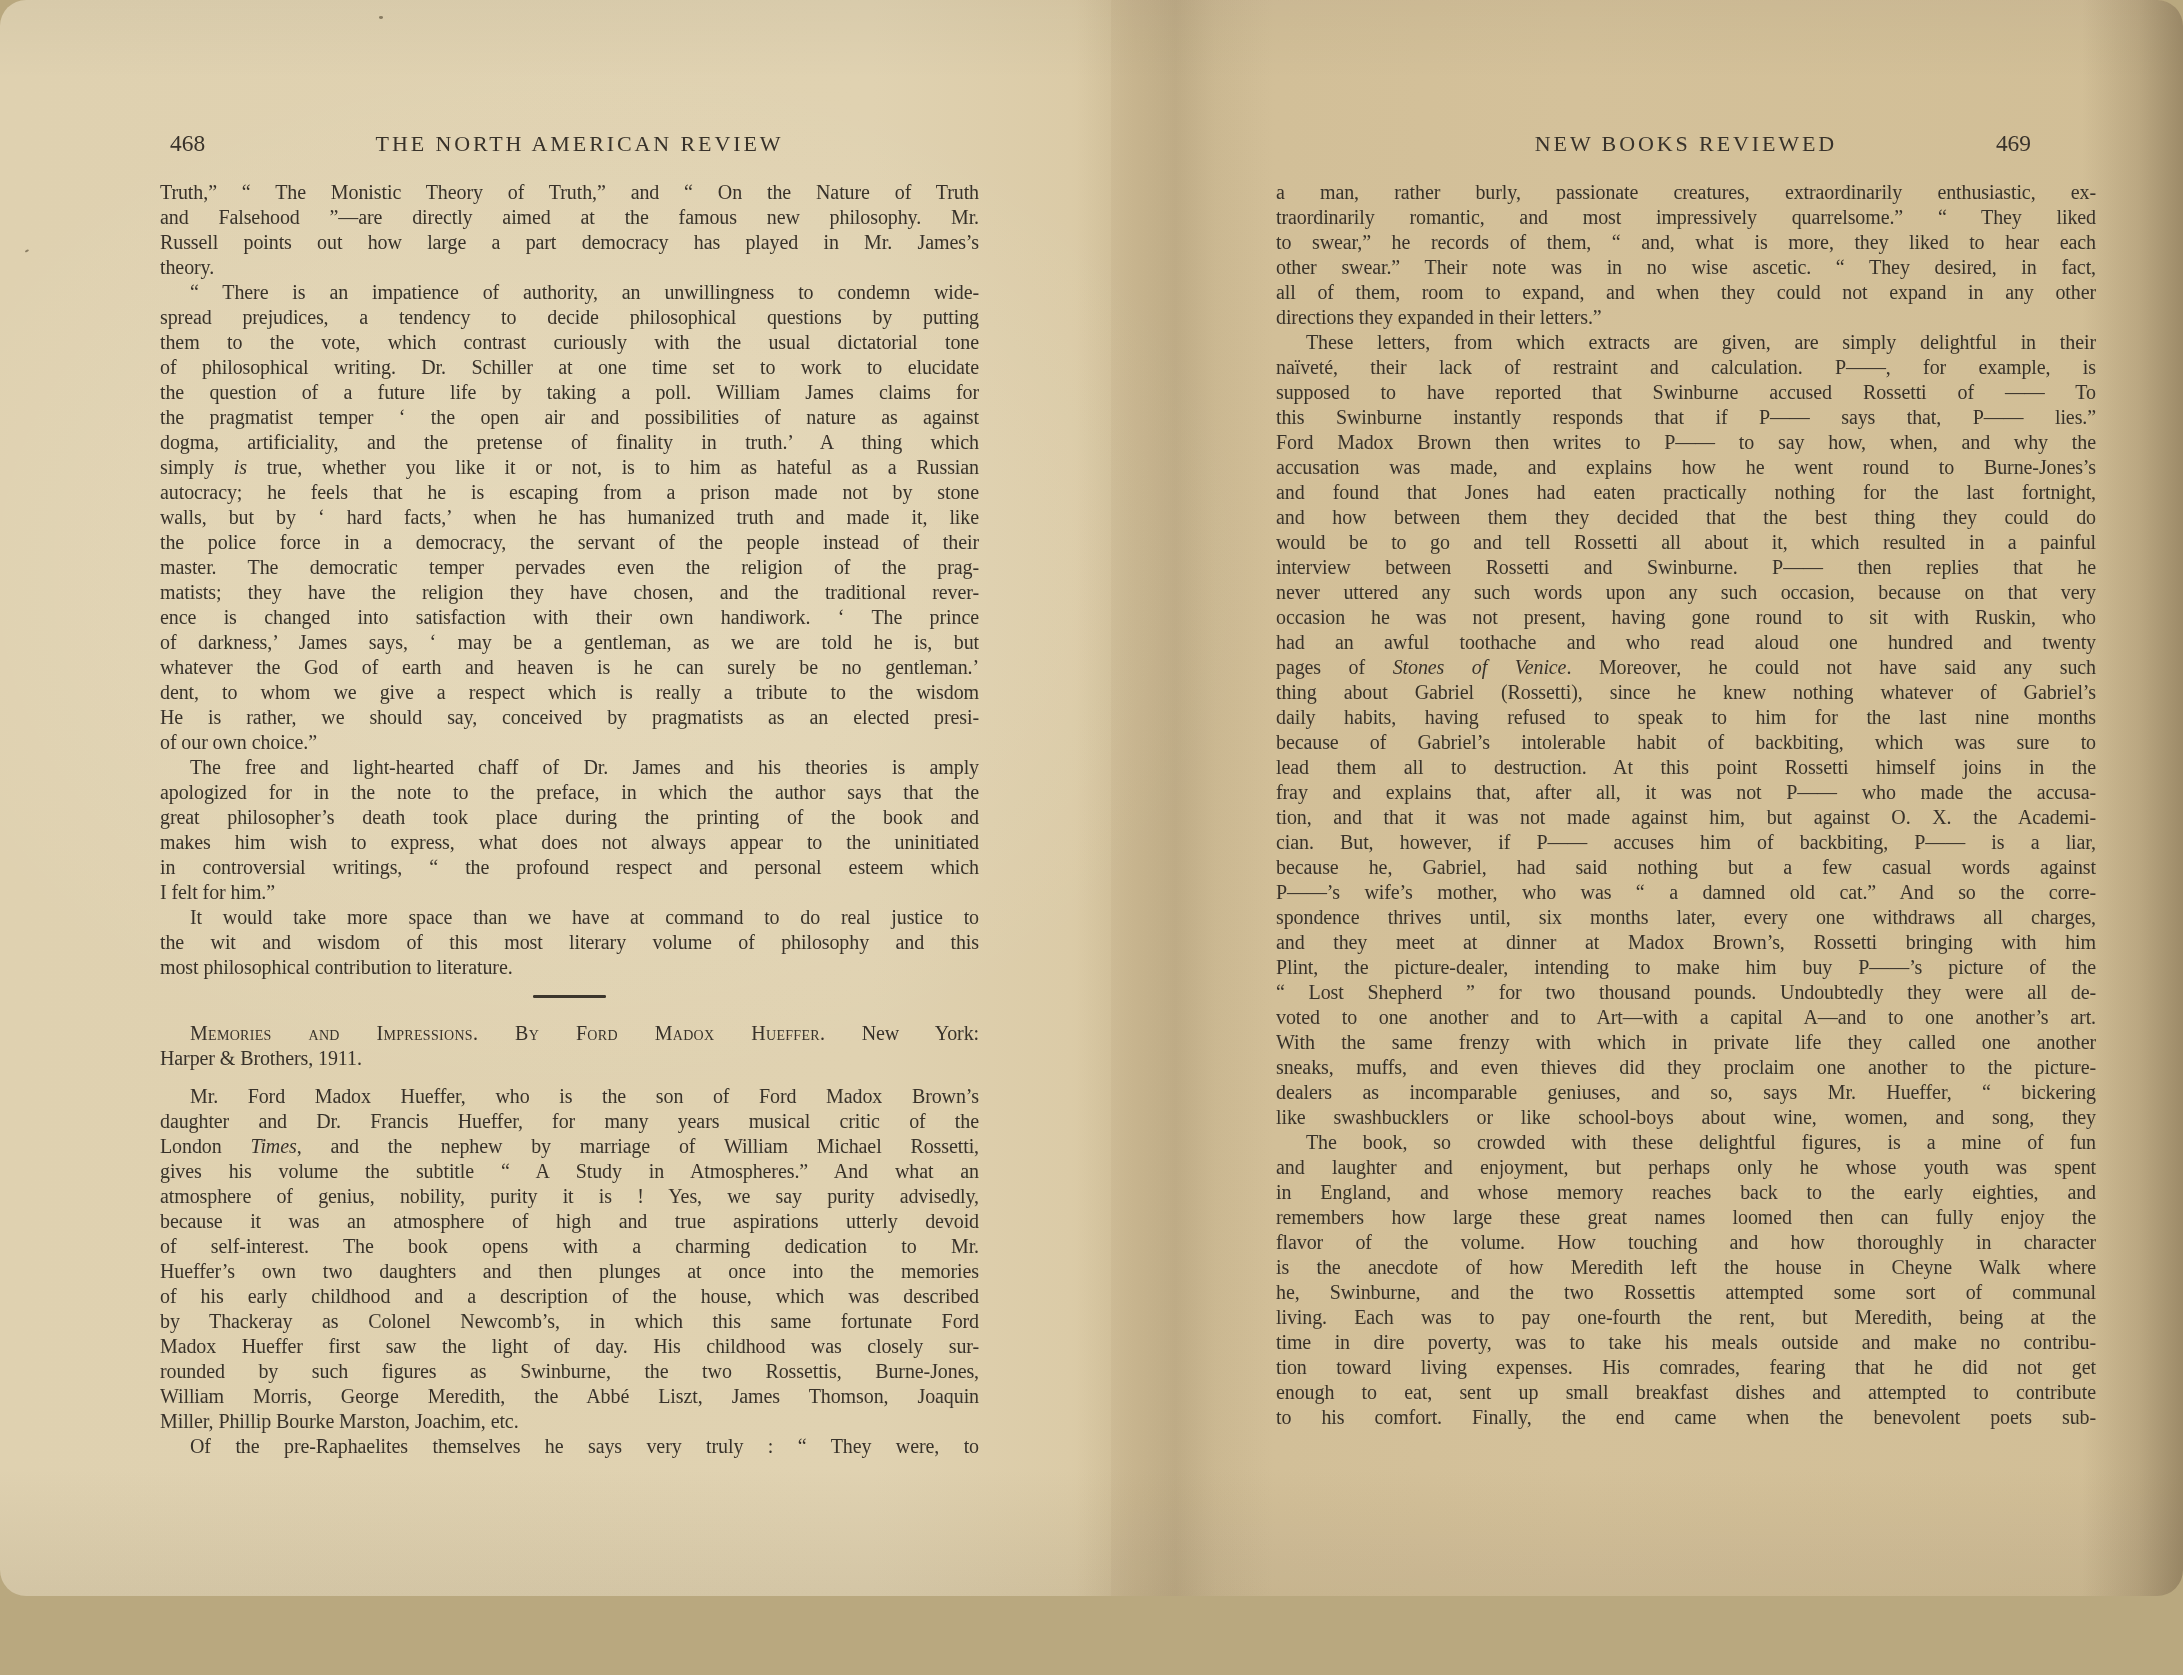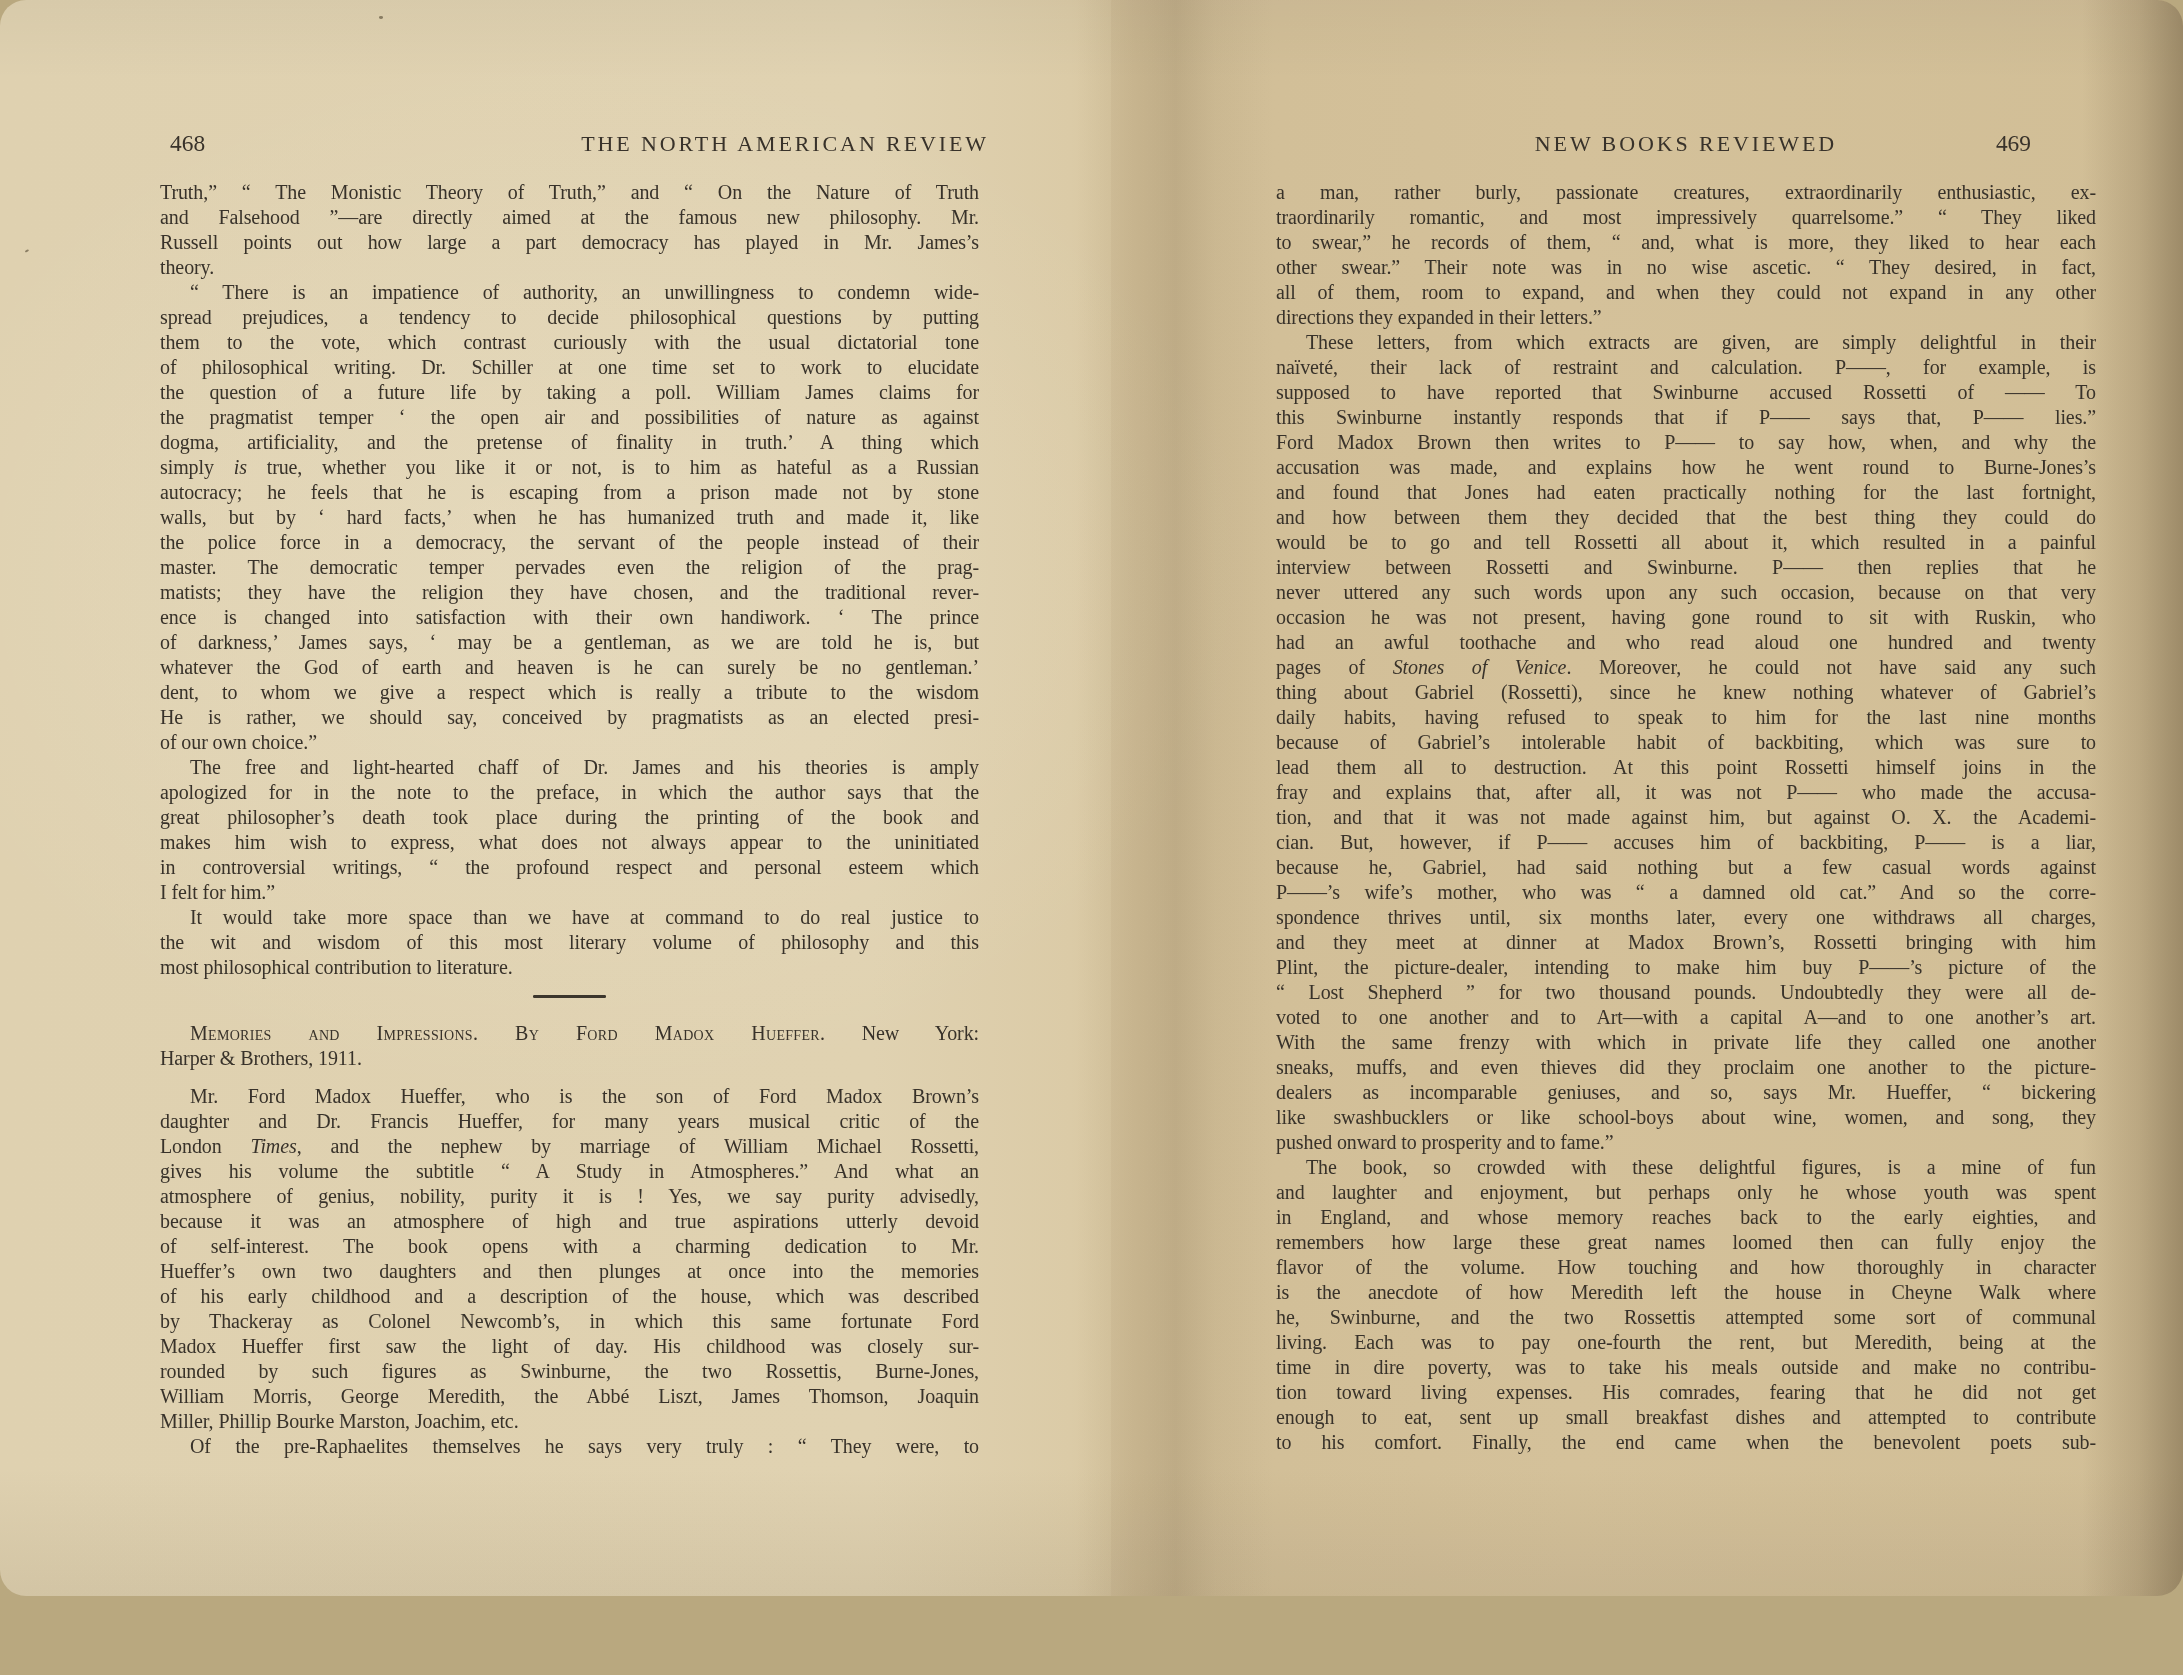--- a/index.html
+++ b/index.html
@@ -20,21 +20,21 @@
   .page-left{left:0;width:1111px;}
   .page-right{left:1111px;width:1072px;background:rgba(128,104,64,0.06);}
   .folio{position:absolute;top:130px;font-size:23.4px;line-height:27px;}
   .folio-left{left:170px;}
   .folio-right{left:165px;width:755px;text-align:right;}
   .running-head{
     position:absolute;top:130px;
     font-size:22px;line-height:27px;letter-spacing:2.9px;
     text-align:center;white-space:nowrap;
   }
-  .rh-left{left:170px;width:819px;text-align:right;}
+  .rh-left{left:170px;width:819px;}
   .rh-right{left:165px;width:820px;}
   .column{position:absolute;top:180px;}
   .col-left{left:160px;width:819px;}
   .col-right{left:165px;width:820px;}
   .para{font-size:20px;letter-spacing:-0.1px;}
   .tline{
     height:25px;line-height:25px;
     text-align:justify;text-align-last:justify;
     overflow:hidden;
   }
@@ -175,21 +175,20 @@
           <div class="tline">P——’s wife’s mother, who was “ a damned old cat.”  And so the corre-</div>
           <div class="tline">spondence thrives until, six months later, every one withdraws all charges,</div>
           <div class="tline">and they meet at dinner at Madox Brown’s, Rossetti bringing with him</div>
           <div class="tline">Plint, the picture-dealer, intending to make him buy P——’s picture of the</div>
           <div class="tline">“ Lost Shepherd ” for two thousand pounds.  Undoubtedly they were all de-</div>
           <div class="tline">voted to one another and to Art—with a capital A—and to one another’s art.</div>
           <div class="tline">With the same frenzy with which in private life they called one another</div>
           <div class="tline">sneaks, muffs, and even thieves did they proclaim one another to the picture-</div>
           <div class="tline">dealers as incomparable geniuses, and so, says Mr. Hueffer, “ bickering</div>
           <div class="tline">like swashbucklers or like school-boys about wine, women, and song, they</div>
-          <div class="tline endline">pushed onward to prosperity and to fame.”</div>
         </div>
         <div class="para">
           <div class="tline indent">The book, so crowded with these delightful figures, is a mine of fun</div>
           <div class="tline">and laughter and enjoyment, but perhaps only he whose youth was spent</div>
           <div class="tline">in England, and whose memory reaches back to the early eighties, and</div>
           <div class="tline">remembers how large these great names loomed then can fully enjoy the</div>
           <div class="tline">flavor of the volume.  How touching and how thoroughly in character</div>
           <div class="tline">is the anecdote of how Meredith left the house in Cheyne Walk where</div>
           <div class="tline">he, Swinburne, and the two Rossettis attempted some sort of communal</div>
           <div class="tline">living.  Each was to pay one-fourth the rent, but Meredith, being at the</div>

